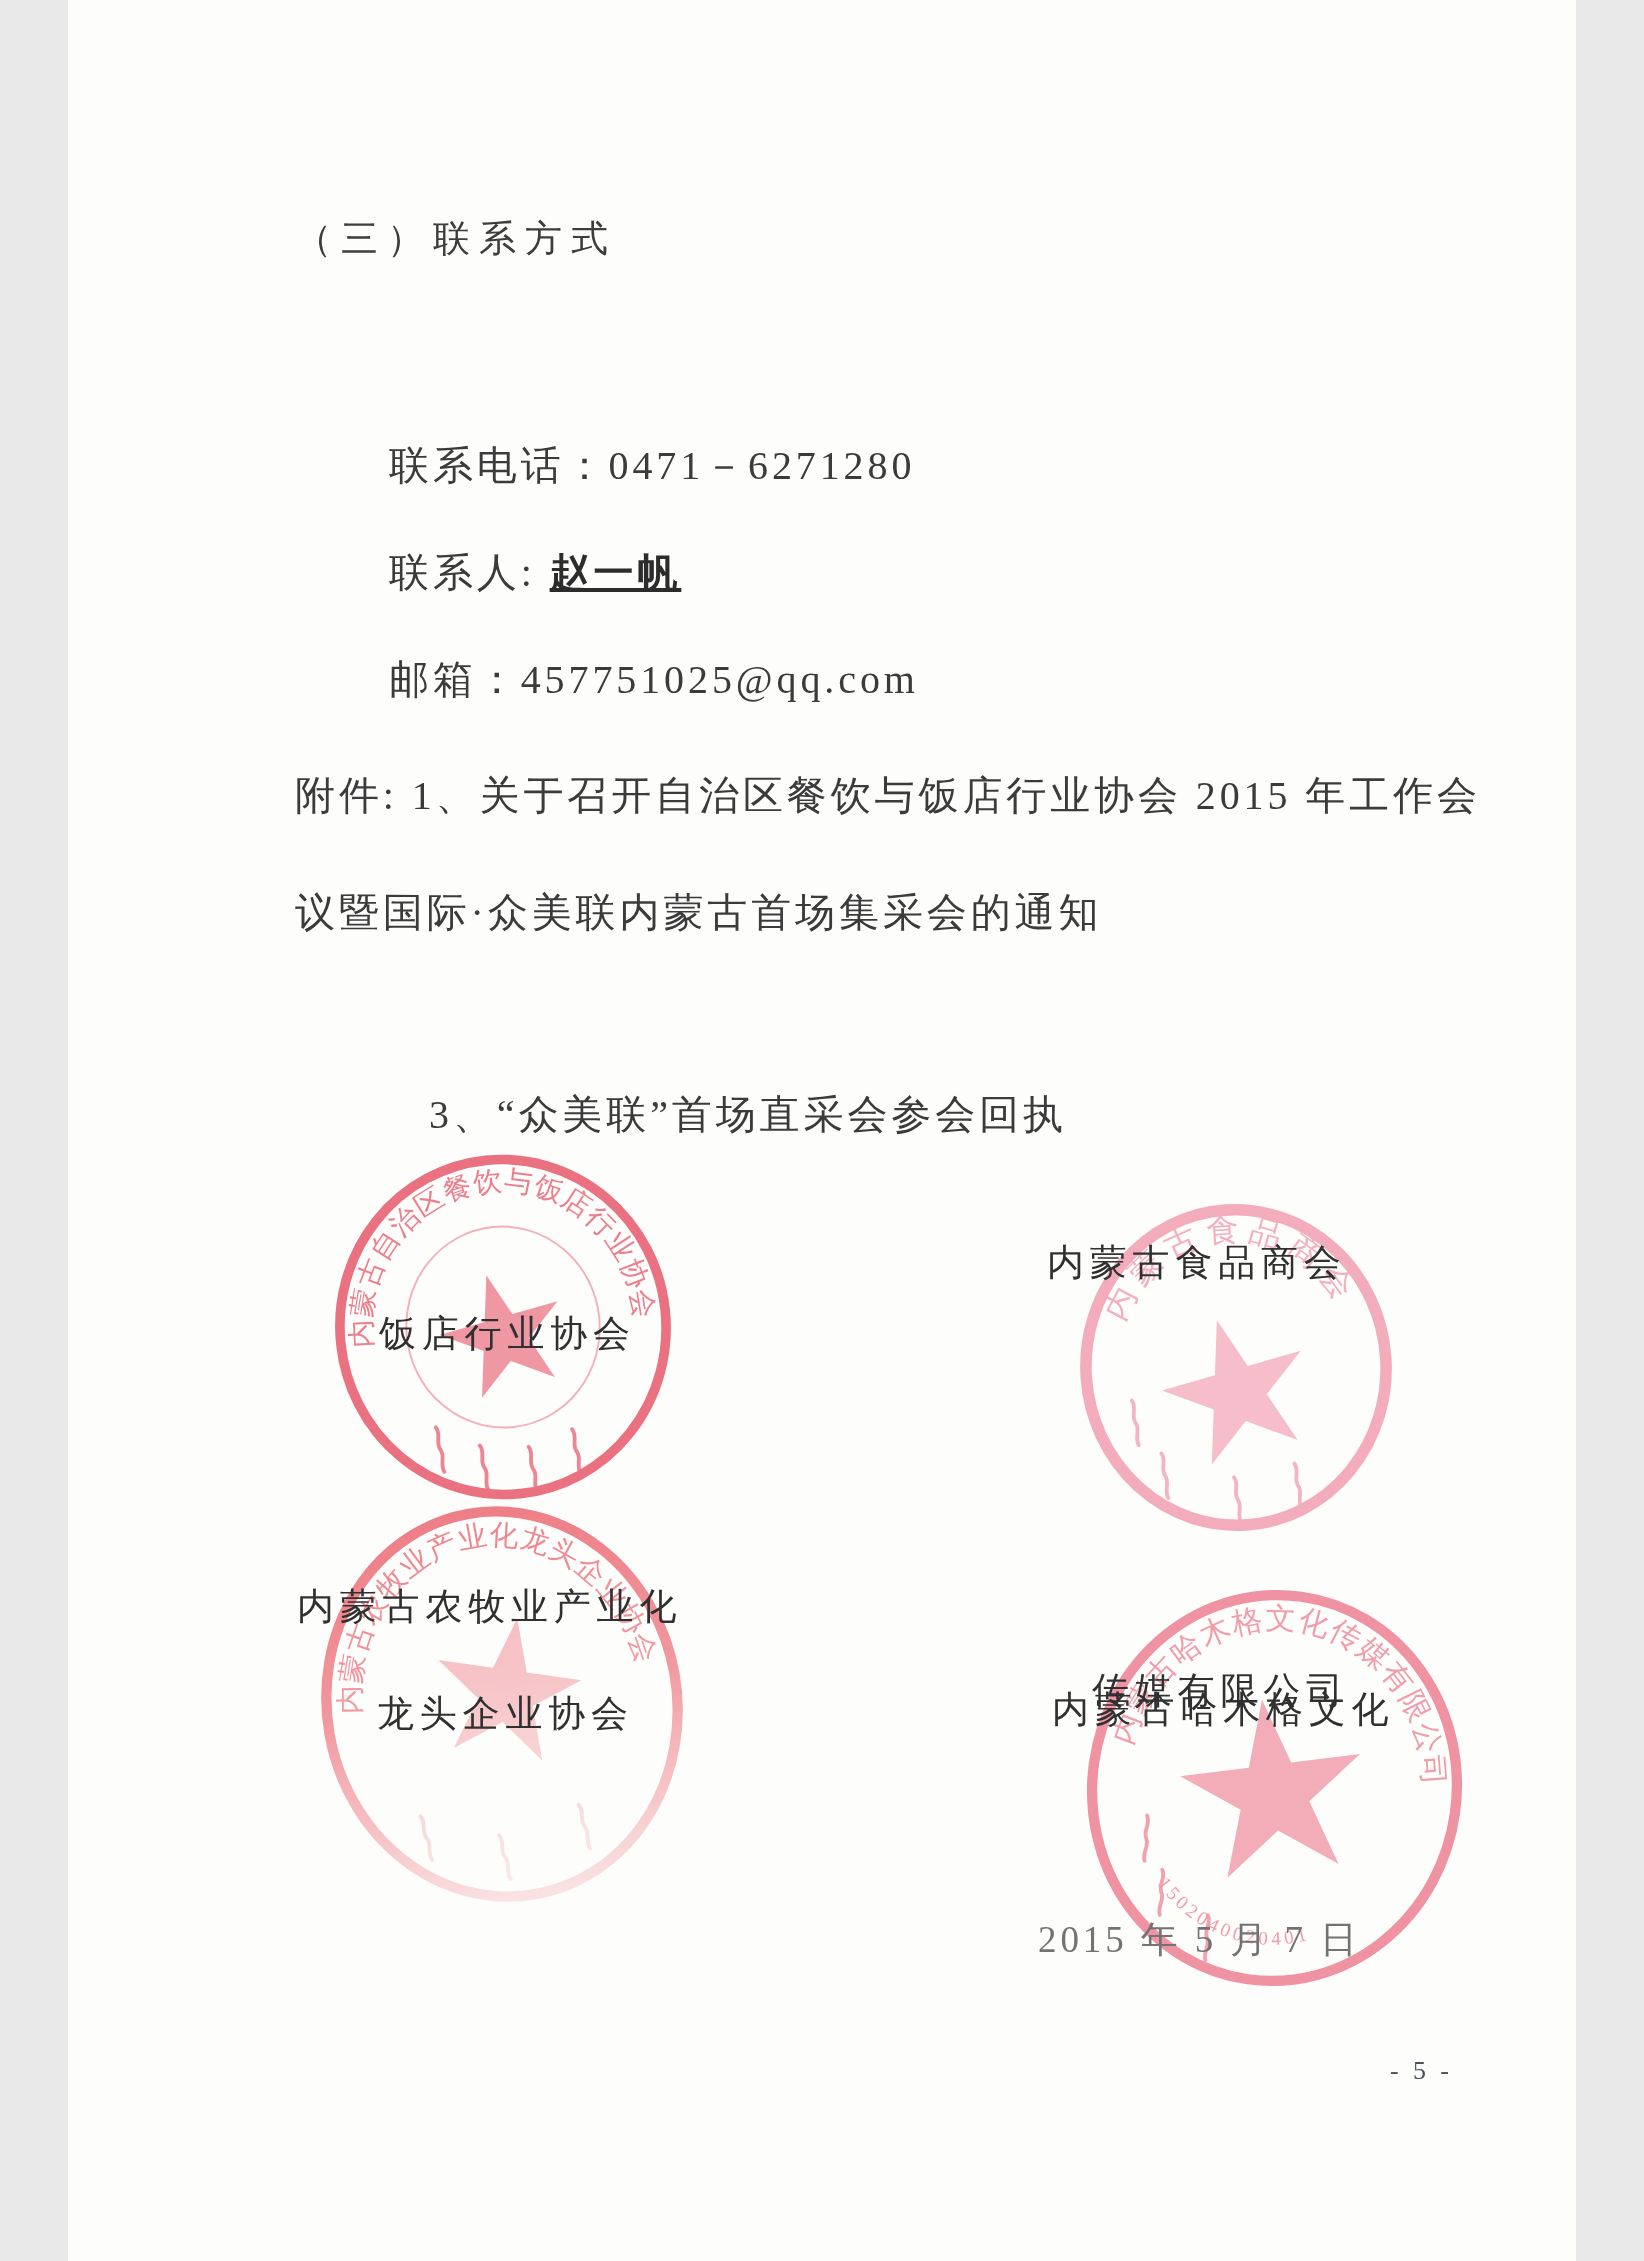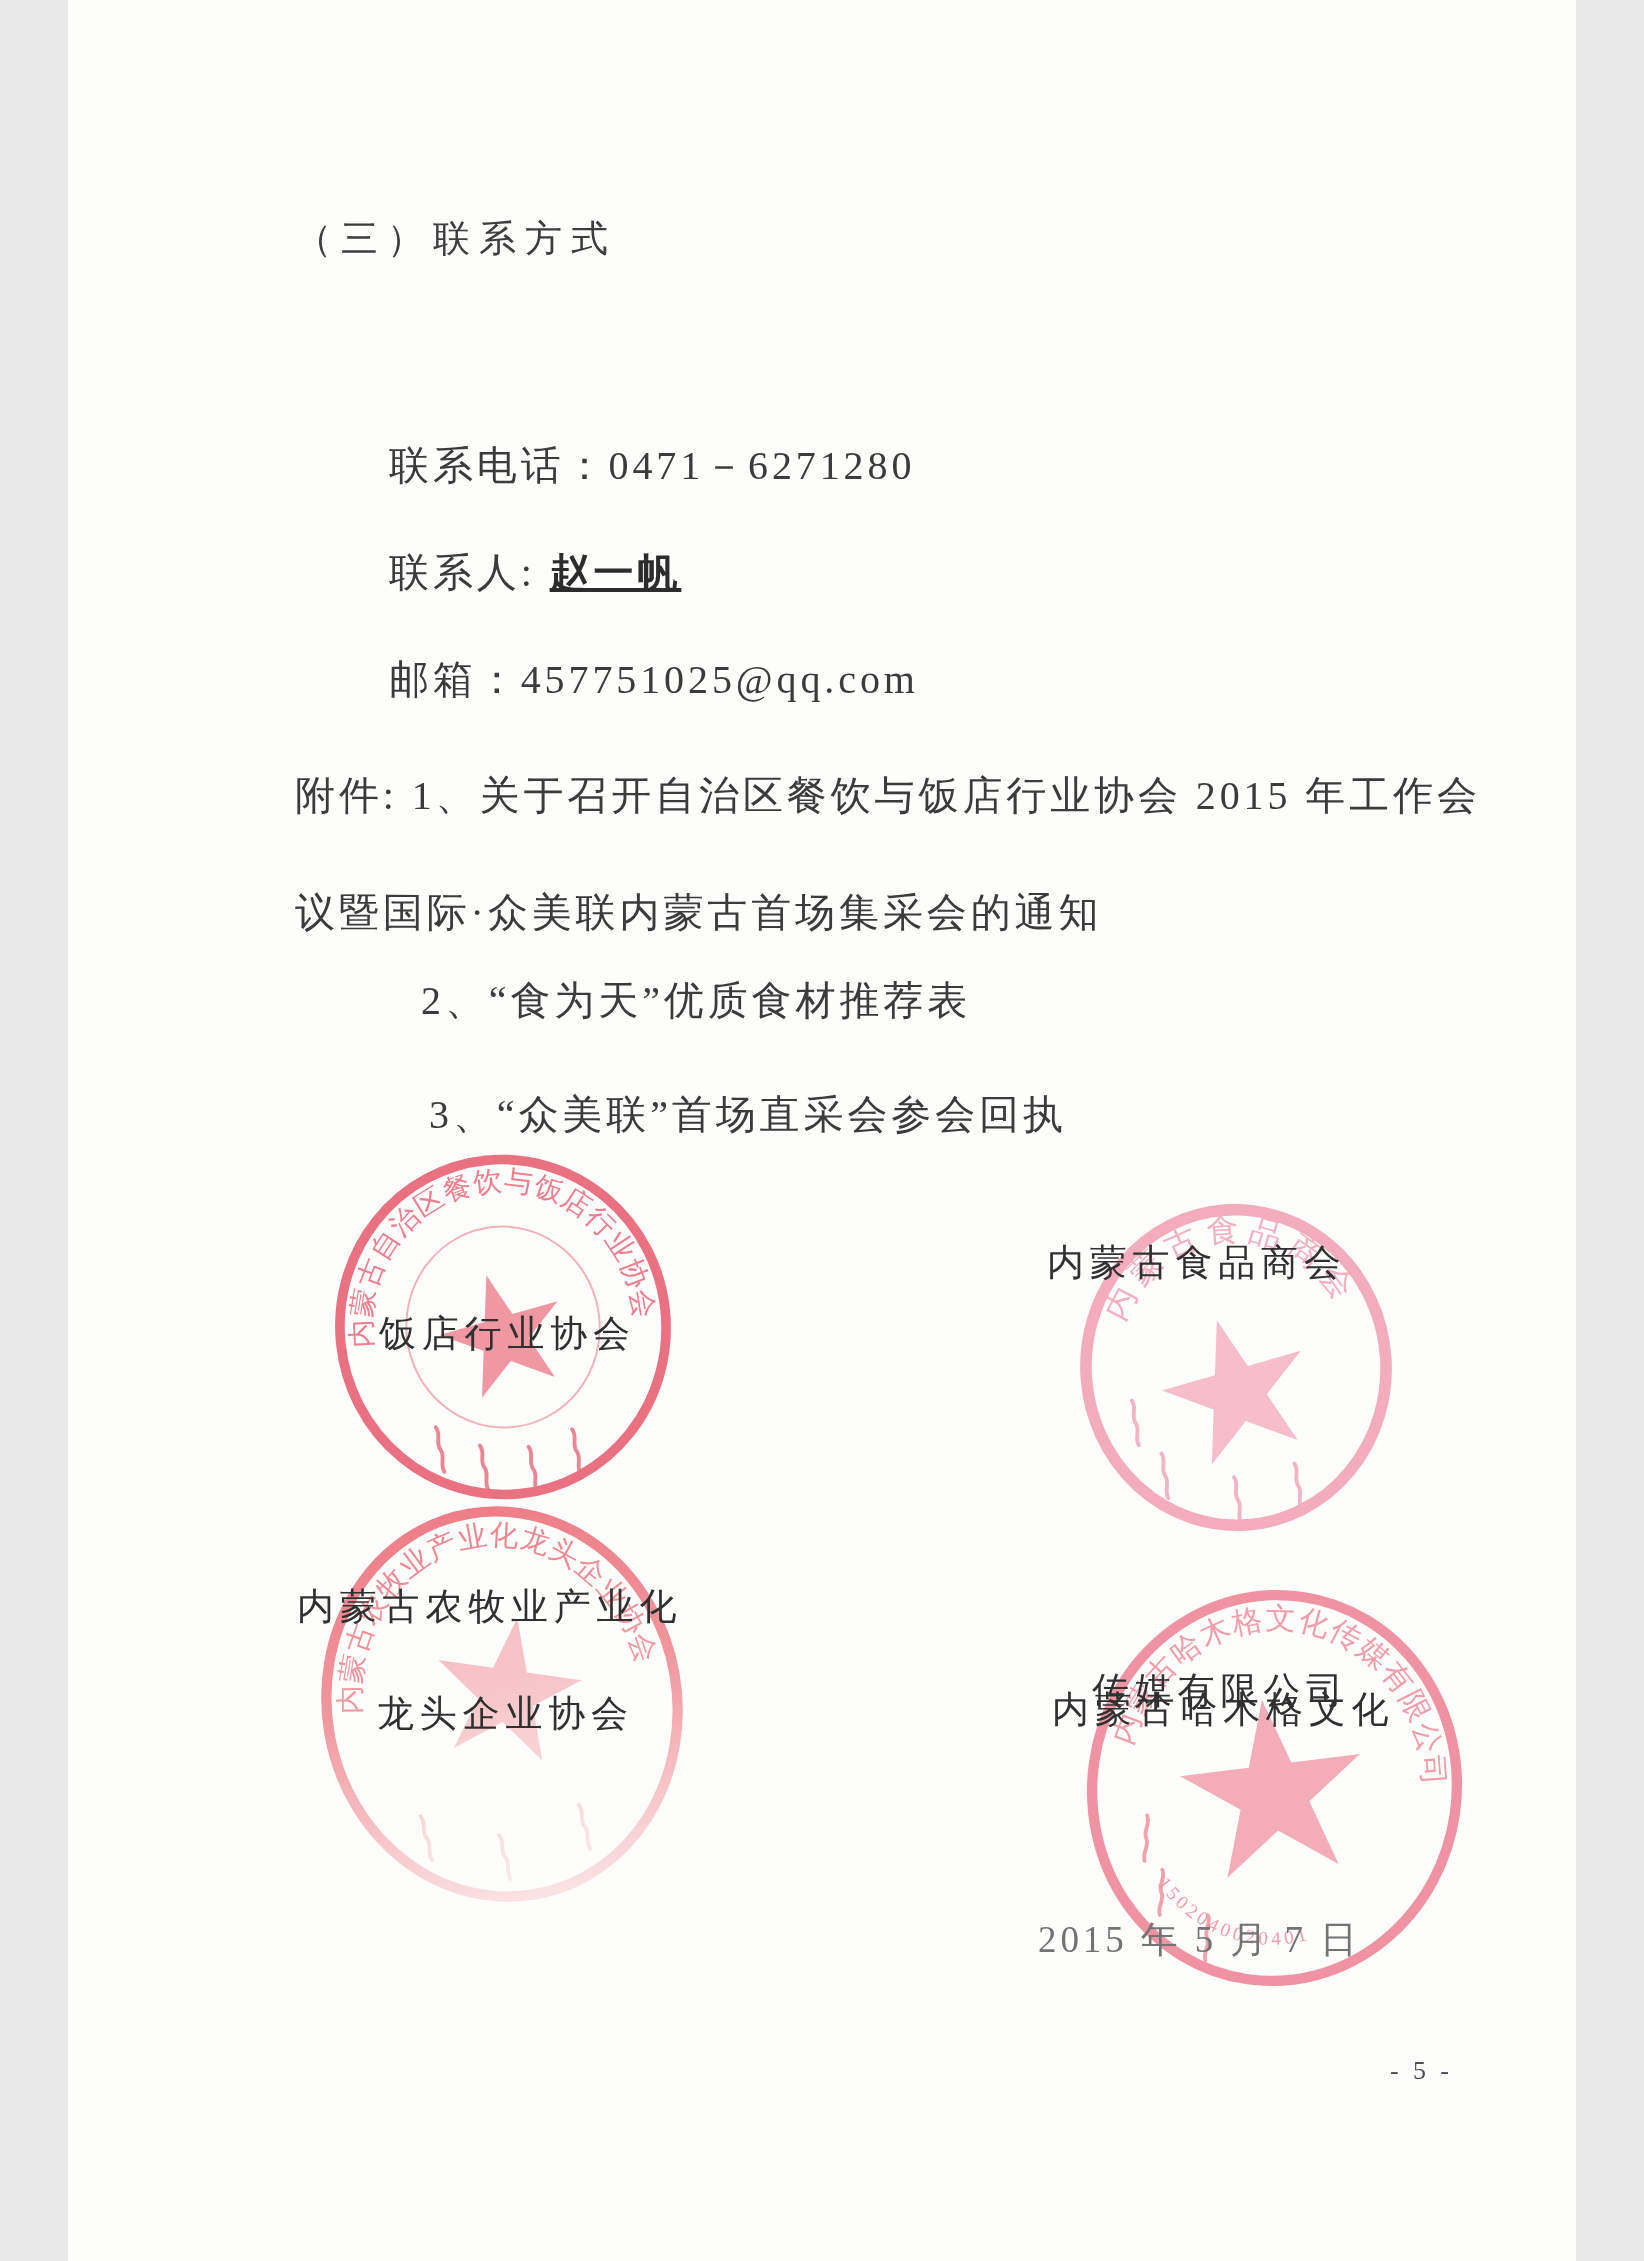--- a/index.html
+++ b/index.html
@@ -34,21 +34,20 @@
   </div>
   <div class="txt body-size" style="left:321px;top:550px;">
     <span>联系人: </span><span class="bold-name">赵一帆</span>
   </div>
   <div class="txt body-size" style="left:321px;top:657px;">
     <span>邮箱：</span><span>457751025@qq.com</span>
   </div>
 
   <div class="txt body-size" style="left:227px;top:773px;">附件: 1、关于召开自治区餐饮与饭店行业协会 2015 年工作会</div>
   <div class="txt body-size" style="left:227px;top:890px;">议暨国际·众美联内蒙古首场集采会的通知</div>
-  <div class="txt body-size" style="left:353px;top:978px;">2、“食为天”优质食材推荐表</div>
   <div class="txt body-size" style="left:361px;top:1092px;">3、“众美联”首场直采会参会回执</div>
 
   <svg class="seal" style="left:261px;top:1149px;" width="348" height="356" viewBox="0 0 540 552">
     <g transform="rotate(-6 270 276)" opacity="0.88">
       <ellipse cx="270" cy="276" rx="253" ry="260" fill="none" stroke-width="15" stroke="#e85e70"></ellipse>
       <ellipse cx="270" cy="276" rx="150" ry="156" fill="none" stroke-width="3" opacity="0.55" stroke="#e85e70"></ellipse>
       <path d="M0 -1 L0.2245 -0.309 L0.951 -0.309 L0.3633 0.118 L0.588 0.809 L0 0.382 L-0.588 0.809 L-0.3633 0.118 L-0.951 -0.309 L-0.2245 -0.309 Z" transform="translate(270 292) rotate(-10) scale(100)" opacity="0.72" fill="#e85e70"></path>
       <defs>
           <path id="arcS1" d="M 65 276 A 205 212 0 0 1 475 276"></path>
         </defs>

